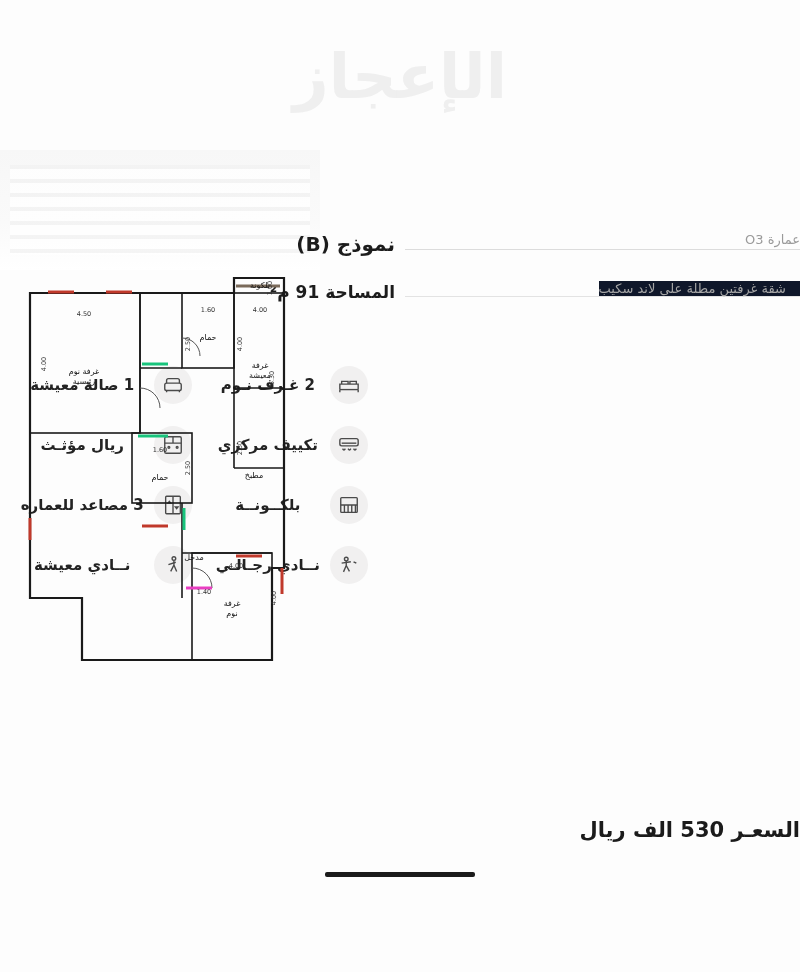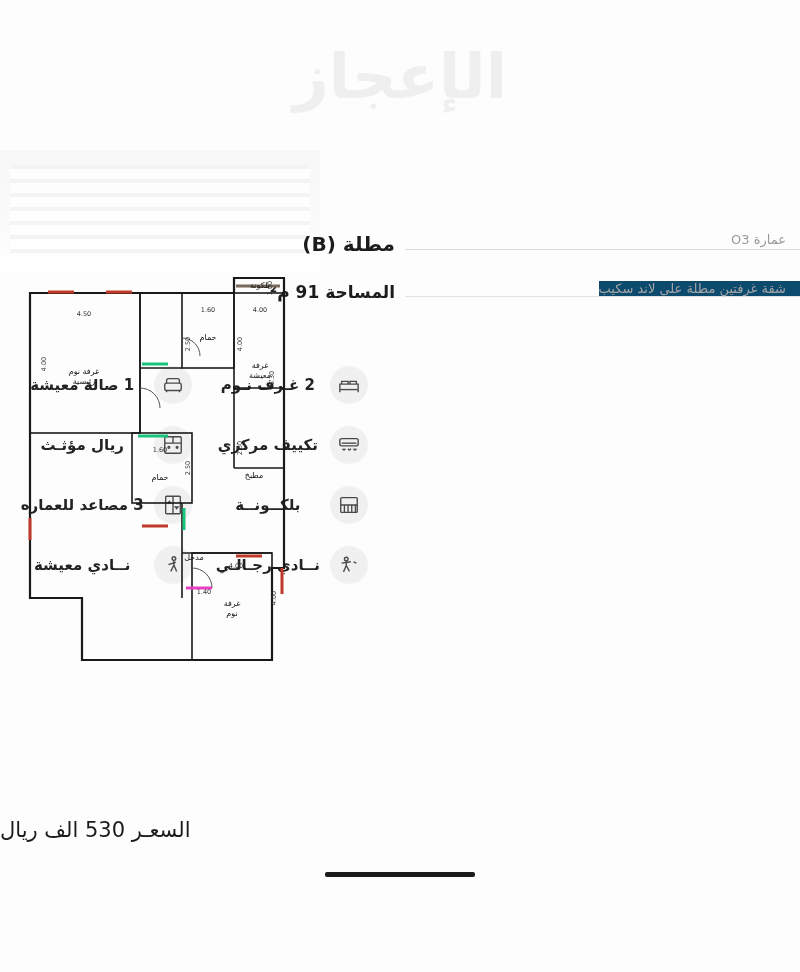--- a/index.html
+++ b/index.html
@@ -49,38 +49,37 @@
     position:absolute;right:405px;top:0;
     font-size:20px;font-weight:700;color:#1c1c1c;
     direction:rtl;
   }
   .hdr-row1 .rule{
     position:absolute;right:0;left:405px;top:17px;
     border-top:1px solid #dcdcdc;
   }
   .hdr-row1 .bldg{
     position:absolute;right:0;top:0;
-    padding-right:14px;
     font-size:13px;color:#9a9a9a;
     background:#fdfdfd;
   }
   .hdr-row2 .area{
     position:absolute;right:405px;top:0;
     font-size:17px;font-weight:700;color:#1c1c1c;
     direction:rtl;
   }
   .hdr-row2 .rule{
     position:absolute;right:0;left:405px;top:14px;
     border-top:1px solid #e3e3e3;
   }
   .hdr-row2 .desc{
     position:absolute;right:0;top:-1px;
     padding-right:14px;
     font-size:13px;color:#a5a5a5;
-    background:#0c4a6e;
+    background:#0f172a;
   }
 
   
   .features{
     position:absolute;
     top:355px;right:430px;width:360px;
     display:grid;
     grid-template-columns:1fr 1fr;
     grid-auto-rows:60px;
     column-gap:4px;
@@ -110,22 +109,22 @@
     text-align:center;
     letter-spacing:1px;
     white-space:nowrap;
     direction:rtl;
   }
 
   
   .price{
     position:absolute;
     top:818px;left:0;right:0;
-    text-align:left;
-    font-size:21px;font-weight:400;color:#1b1b1b;
+    text-align:right;
+    font-size:21px;font-weight:700;color:#1b1b1b;
     direction:rtl;
   }
   .price-underline{
     position:absolute;
     top:872px;left:50%;transform:translateX(-50%);
     width:150px;height:5px;background:#1b1b1b;border-radius:2px;
   }
 
   
   .plan{
@@ -138,21 +137,21 @@
 </head>
 <body>
 
 <div class="page">
 
   <div class="ghost-title">الإعجاز</div>
   <div class="ghost-block"></div>
   <div class="ghost-stripes"></div>
 
   <div class="hdr hdr-row1">
-    <div class="model">مطلة (B)</div>
+    <div class="model">نموذج (B)</div>
     <div class="rule"></div>
     <div class="bldg">عمارة O3</div>
   </div>
 
   <div class="hdr hdr-row2">
     <div class="area">المساحة 91 م²</div>
     <div class="rule"></div>
     <div class="desc">شقة غرفتين مطلة على لاند سكيب</div>
   </div>
 

